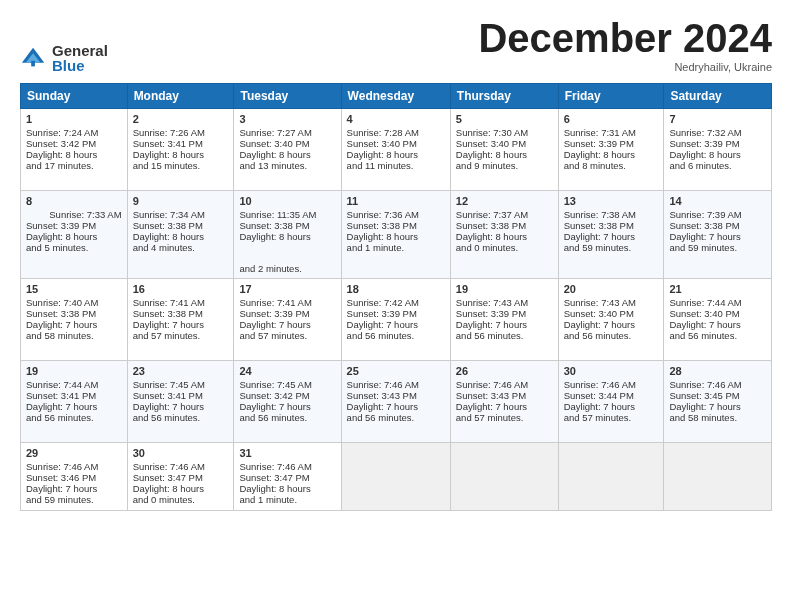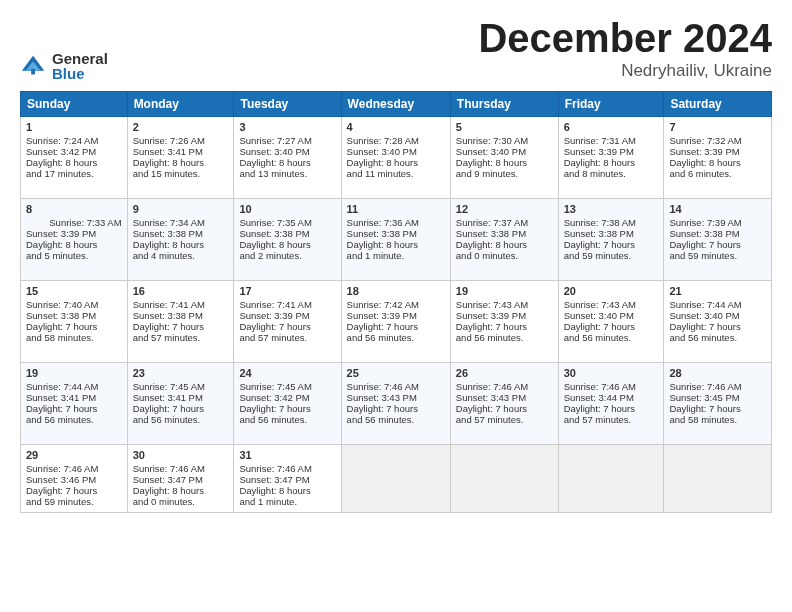--- a/index.html
+++ b/index.html
@@ -48,21 +48,21 @@
     }
     .title-block {
       text-align: right;
     }
     .month-title {
       font-size: 40px;
       font-weight: bold;
       color: #222;
     }
     .subtitle {
-      font-size: 17px;
+      font-size: 11px;
       color: #555;
     }
     .calendar {
       width: 100%;
       border-collapse: collapse;
     }
     .calendar th {
       background: #1a6fb5;
       color: #fff;
       font-size: 12px;
@@ -193,24 +193,24 @@
           </td>
           <td>
             <span class="day-num">9</span>
             <span style="display: block;">Sunrise: 7:34 AM</span>
             <span style="display: block;">Sunset: 3:38 PM</span>
             <span style="display: block;">Daylight: 8 hours</span>
             <span style="display: block;">and 4 minutes.</span>
           </td>
           <td>
             <span class="day-num">10</span>
-            <span style="display: block;">Sunrise: 7:35 AM</span>
-            <span style="display: block;">Sunset: 3:38 PM</span>
-            <span style="display: block;">Daylight: 8 hours</span>
-            <span style="display: block;">and 2 minutes.</span>
+            <span style="display: block;">Sunrise: 11:35 AM</span>
+            <span style="display: block;">Sunset: 3:38 PM</span>
+            <span style="display: block;">Daylight: 8 hours</span>
+            <span style="display: block; margin-top: 21px;">and 2 minutes.</span>
           </td>
           <td>
             <span class="day-num">11</span>
             <span style="display: block;">Sunrise: 7:36 AM</span>
             <span style="display: block;">Sunset: 3:38 PM</span>
             <span style="display: block;">Daylight: 8 hours</span>
             <span style="display: block;">and 1 minute.</span>
           </td>
           <td>
             <span class="day-num">12</span>

